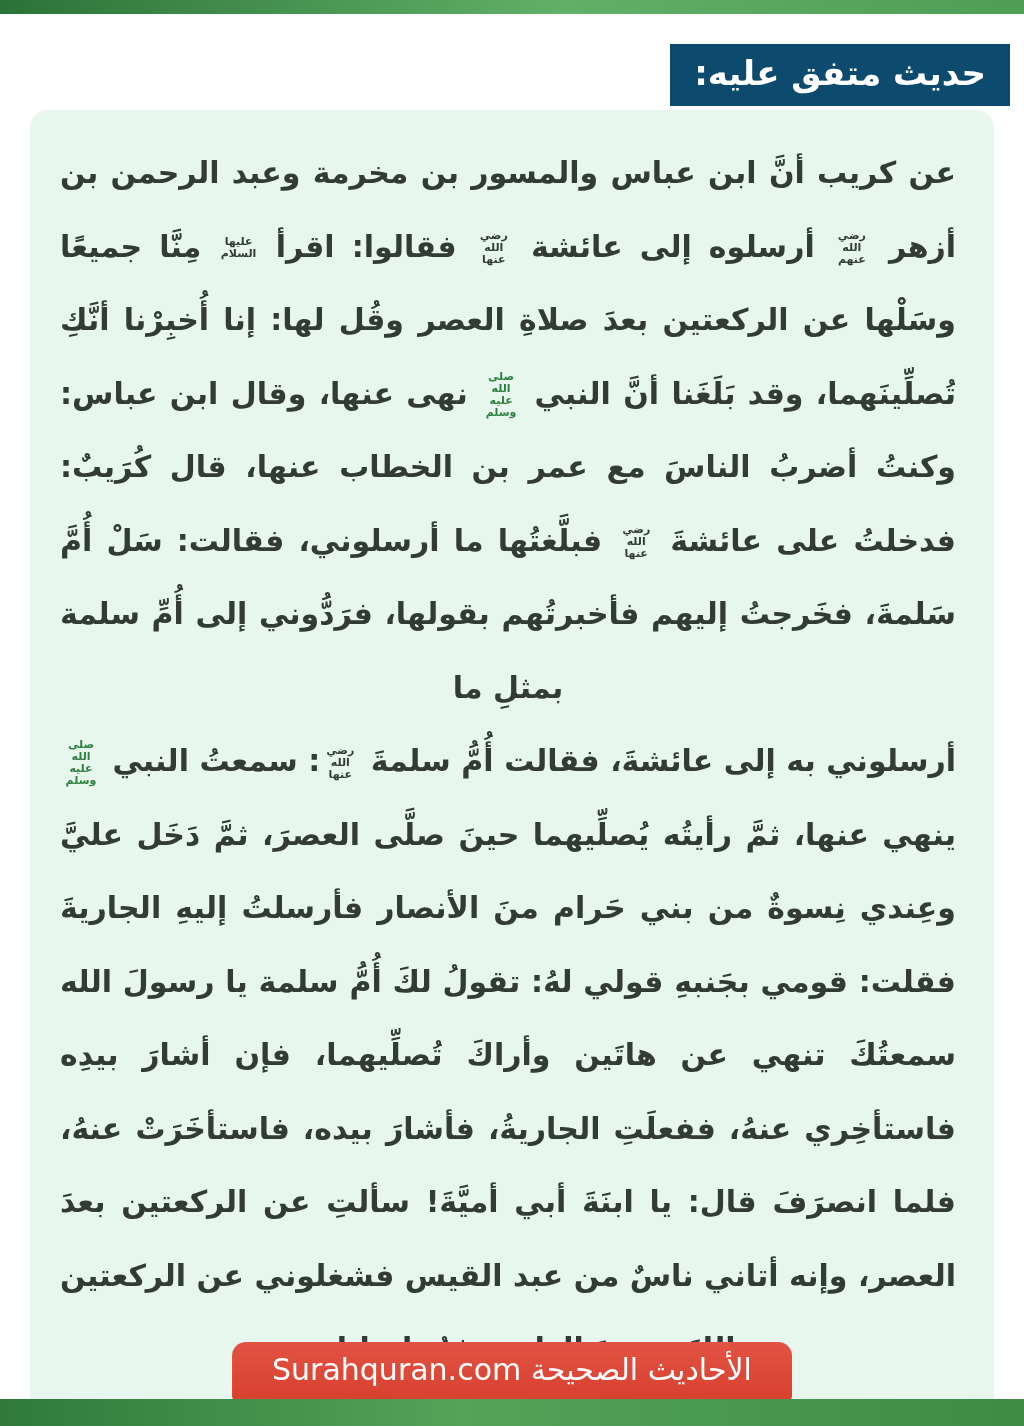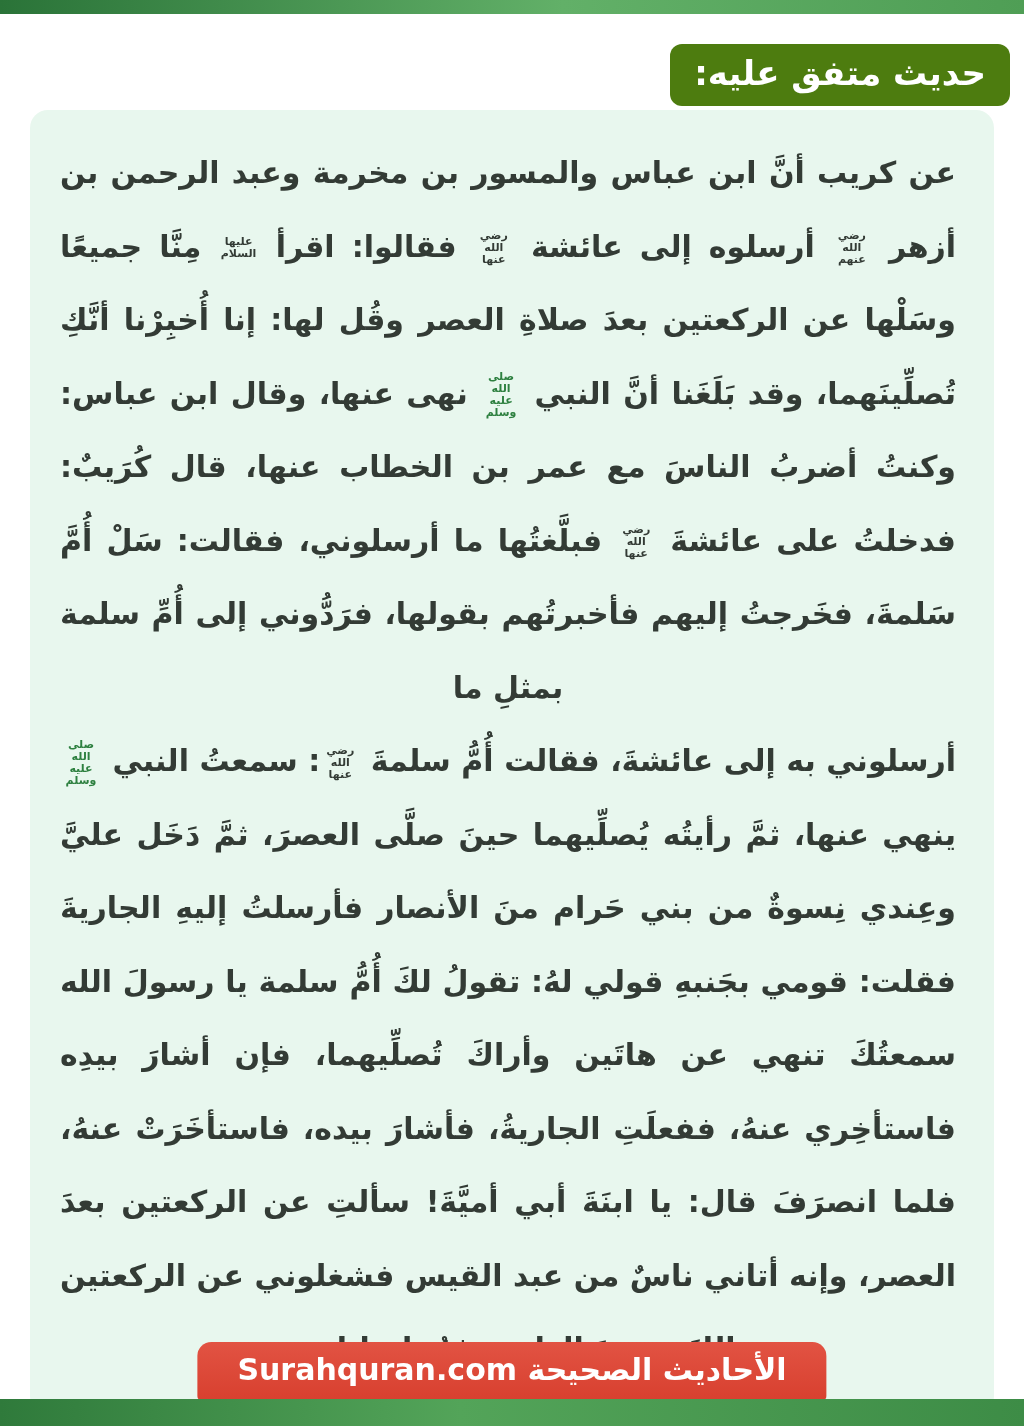--- a/index.html
+++ b/index.html
@@ -8,22 +8,22 @@
     font-family:"DejaVu Sans",sans-serif;position:relative;overflow:hidden;
   }
   .top-bar{
     height:14px;width:100%;
     background:linear-gradient(to left,#4f9e55,#62b068 45%,#2a7338);
   }
   .header-row{
     display:flex;justify-content:flex-start;padding:30px 14px 0 14px;
   }
   .header-label{
-    background:#4d7c0f;color:#ffffff;font-weight:700;font-size:34px;
-    padding:7px 24px 11px 24px;border-radius:12px;line-height:1.3;
+    background:#0c4a6e;color:#ffffff;font-weight:700;font-size:34px;
+    padding:7px 24px 11px 24px;border-radius:0;line-height:1.3;
   }
   .hadith-card{
     margin:4px 30px 0 30px;background:#e8f7ee;border-radius:18px;
     padding:26px 38px 28px 30px;
   }
   .hadith-paragraph{
     direction:rtl;text-align:justify;text-align-last:center;
     font-size:30px;font-weight:700;color:#333b35;line-height:2.45;
     margin:0;
   }
@@ -34,21 +34,21 @@
     text-align-last:center;
   }
   .honorific-green{
     display:inline-block;width:42px;font-size:11px;line-height:1.1;
     text-align:center;vertical-align:middle;font-weight:700;color:#2e8040;
     text-align-last:center;
   }
   .footer-banner{
     position:absolute;bottom:26px;left:50%;transform:translateX(-50%);
     background:linear-gradient(to bottom,#e25343,#d8402f);
-    color:#ffffff;font-size:30px;font-weight:700;
+    color:#ffffff;font-size:30px;font-weight:400;
     padding:10px 40px 13px 40px;border-radius:14px 14px 4px 4px;
     direction:rtl;white-space:nowrap;
   }
   .bottom-bar{
     position:absolute;bottom:0;left:0;width:100%;height:27px;
     background:linear-gradient(to left,#3d8c46,#53a459 55%,#2f7a3b);
   }
 </style>
 </head>
 <body>

